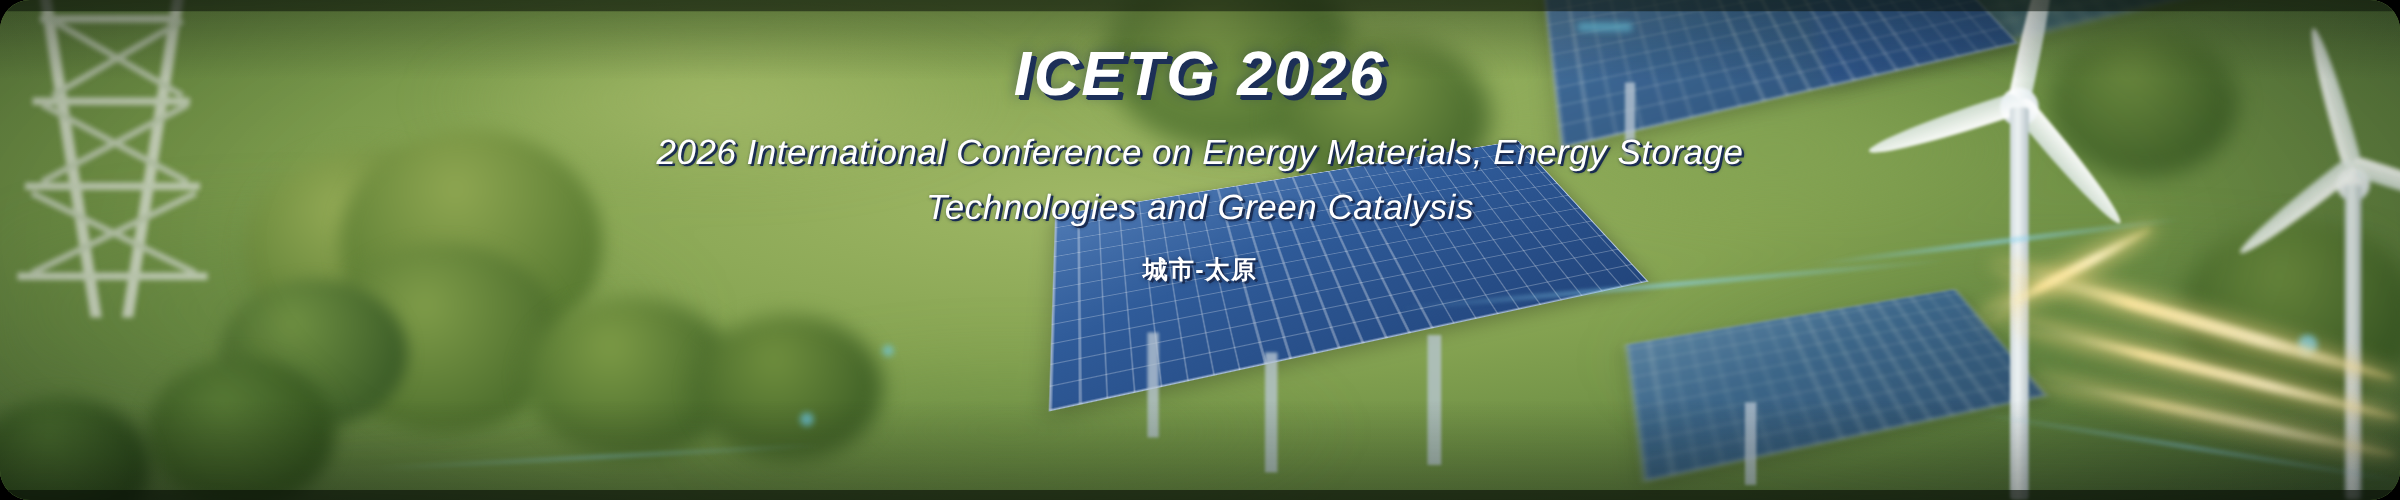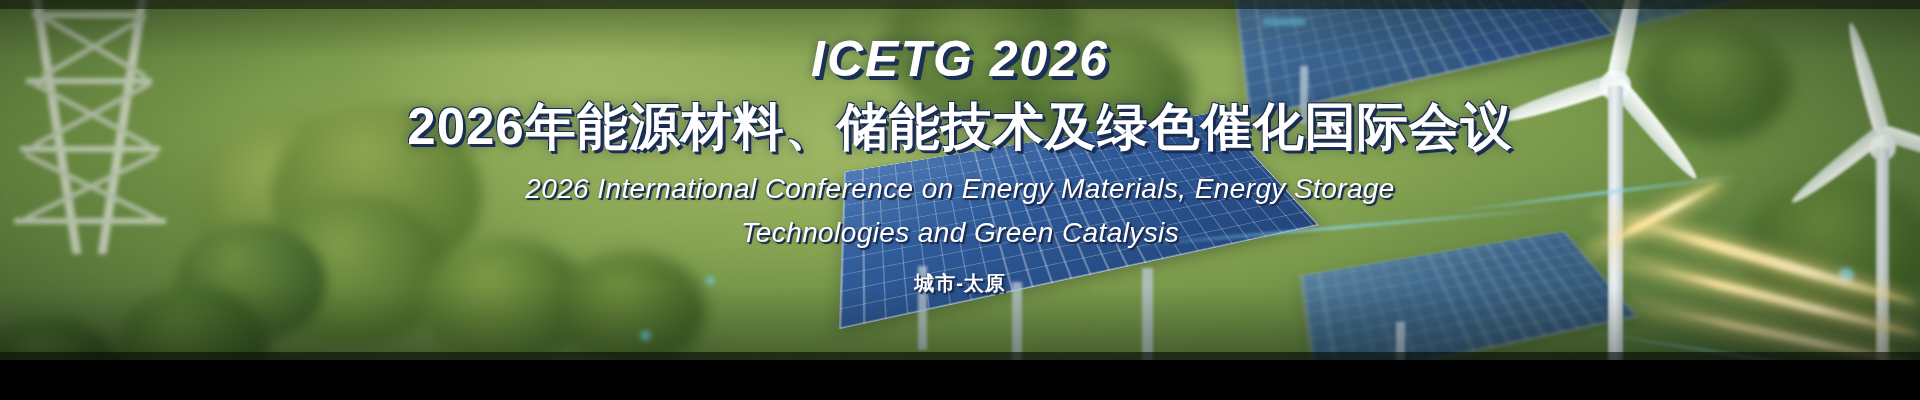--- a/index.html
+++ b/index.html
@@ -1,22 +1,23 @@
 <!DOCTYPE html>
 <html><head>
 <meta charset="utf-8">
 <style>
   html,body{margin:0;padding:0;background:#000;}
   body{font-family:"Liberation Sans",sans-serif;}
 
   #banner{
     position:relative;
-    width:1920px;height:360px;
+    width:1920px;height:400px;
     overflow:hidden;
     background:#5c7a33;
+    border-radius:24px;
   }
 
   
   .bg-layer{position:absolute;inset:0;}
 
   
   .bg-field{
     background:
       radial-gradient(ellipse 70% 85% at 46% 40%, #9fb765 0%, #86a452 38%, #6e8f45 62%, #55743a 85%, #3f5c30 100%);
   }
@@ -212,21 +213,20 @@
   <div class="road road4"></div>
 
   <div class="bg-layer soft-dark"></div>
   <div class="bg-layer vignette"></div>
   <div class="band-top"></div>
   <div class="band-bot"></div>
 
   <div class="content">
     <div class="t-acronym">ICETG 2026</div>
 
-    <div class="t-cn-title">2026年能源材料、储能技术及绿色催化国际会议</div>
 
     <div class="t-en">2026 International Conference on Energy Materials, Energy Storage</div>
 
     <div class="t-en">Technologies and Green Catalysis</div>
 
     <div class="t-city">城市-太原</div>
   </div>
 </div>
 
 </body></html>

